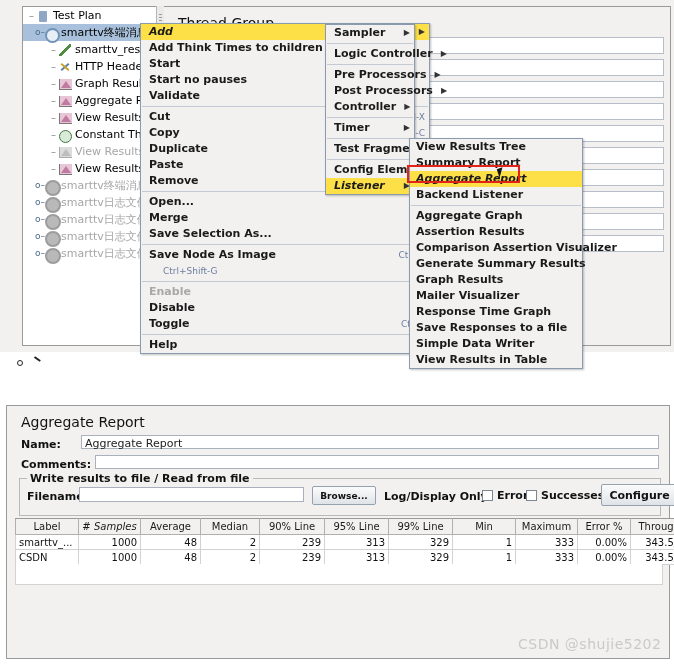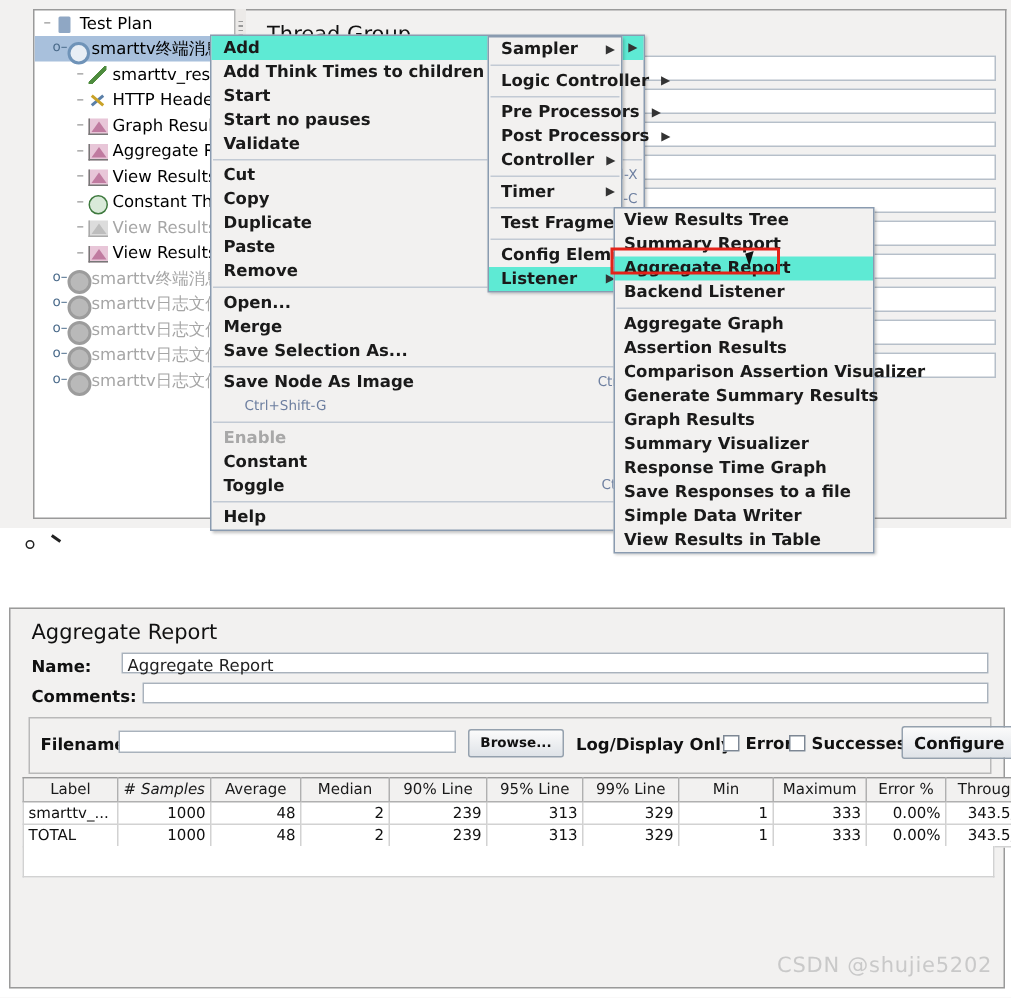--- a/index.html
+++ b/index.html
@@ -72,21 +72,21 @@
   #ctx-menu{
     position:absolute;left:140px;top:23px;width:288px;
     background:#f2f1f0;border:1px solid #8a9bb0;
     box-shadow:1px 1px 2px rgba(0,0,0,.25);
     font-size:11px;
   }
   .mi{height:16px;line-height:16px;display:flex;align-items:center;padding:0 4px 0 8px;white-space:nowrap;font-weight:bold;color:#1a1a1a;}
   .mi .lbl{flex:1;}
   .mi .acc{color:#6d7fa0;font-weight:normal;font-size:9px;margin-left:14px;}
   .mi .arr{font-size:8px;color:#333;margin-left:8px;}
-  .mi.hl{background:#5eead4;}
+  .mi.hl{background:#fde047;font-style:italic;}
   .mi.dis{color:#a8a8a8;}
   .msep{height:1px;background:#c2cad4;margin:2px 1px;}
 
   
   #submenu-add{
     position:absolute;left:325px;top:24px;width:88px;
     background:#f2f1f0;border:1px solid #8a9bb0;
     box-shadow:1px 1px 2px rgba(0,0,0,.25);font-size:11px;
   }
   
@@ -347,21 +347,21 @@
         <span class="acc">Ctrl-G</span>
       </div>
       <div class="mi">
         <span class="acc">Ctrl+Shift-G</span>
       </div>
       <div class="msep"></div>
       <div class="mi dis">
         <span class="lbl">Enable</span>
       </div>
       <div class="mi">
-        <span class="lbl">Constant</span>
+        <span class="lbl">Disable</span>
       </div>
       <div class="mi">
         <span class="lbl">Toggle</span>
         <span class="acc">Ctrl-T</span>
       </div>
       <div class="msep"></div>
       <div class="mi">
         <span class="lbl">Help</span>
       </div>
     </div>
@@ -431,21 +431,21 @@
       <div class="mi">
         <span class="lbl">Comparison Assertion Visualizer</span>
       </div>
       <div class="mi">
         <span class="lbl">Generate Summary Results</span>
       </div>
       <div class="mi">
         <span class="lbl">Graph Results</span>
       </div>
       <div class="mi">
-        <span class="lbl">Summary Visualizer</span>
+        <span class="lbl">Mailer Visualizer</span>
       </div>
       <div class="mi">
         <span class="lbl">Response Time Graph</span>
       </div>
       <div class="mi">
         <span class="lbl">Save Responses to a file</span>
       </div>
       <div class="mi">
         <span class="lbl">Simple Data Writer</span>
       </div>
@@ -463,20 +463,21 @@
 <div id="agg-panel">
   <div id="agg-title">Aggregate Report</div>
 
   <div id="name-label" class="lbl-bold">Name:</div>
   <div id="name-input">Aggregate Report</div>
 
   <div id="comments-label" class="lbl-bold">Comments:</div>
   <div id="comments-input"></div>
 
   <div id="write-group"></div>
+  <div id="write-legend">Write results to file / Read from file</div>
 
   <div id="filename-label" class="lbl-bold">Filename</div>
   <div id="filename-input"></div>
   <div id="browse-btn" class="btn">Browse...</div>
   <div id="logdisplay-label" class="lbl-bold">Log/Display Only:</div>
   <div id="errors-cb" class="lbl-bold">
     <span class="cbx"></span>
       <span>Errors</span>
   </div>
   <div id="successes-cb" class="lbl-bold">
@@ -509,21 +510,21 @@
           <td>2</td>
           <td>239</td>
           <td>313</td>
           <td>329</td>
           <td>1</td>
           <td>333</td>
           <td>0.00%</td>
           <td>343.5/sec</td>
         </tr>
         <tr>
-          <td class="lbl">TOTAL</td>
+          <td class="lbl">CSDN</td>
           <td>1000</td>
           <td>48</td>
           <td>2</td>
           <td>239</td>
           <td>313</td>
           <td>329</td>
           <td>1</td>
           <td>333</td>
           <td>0.00%</td>
           <td>343.5/sec</td>

